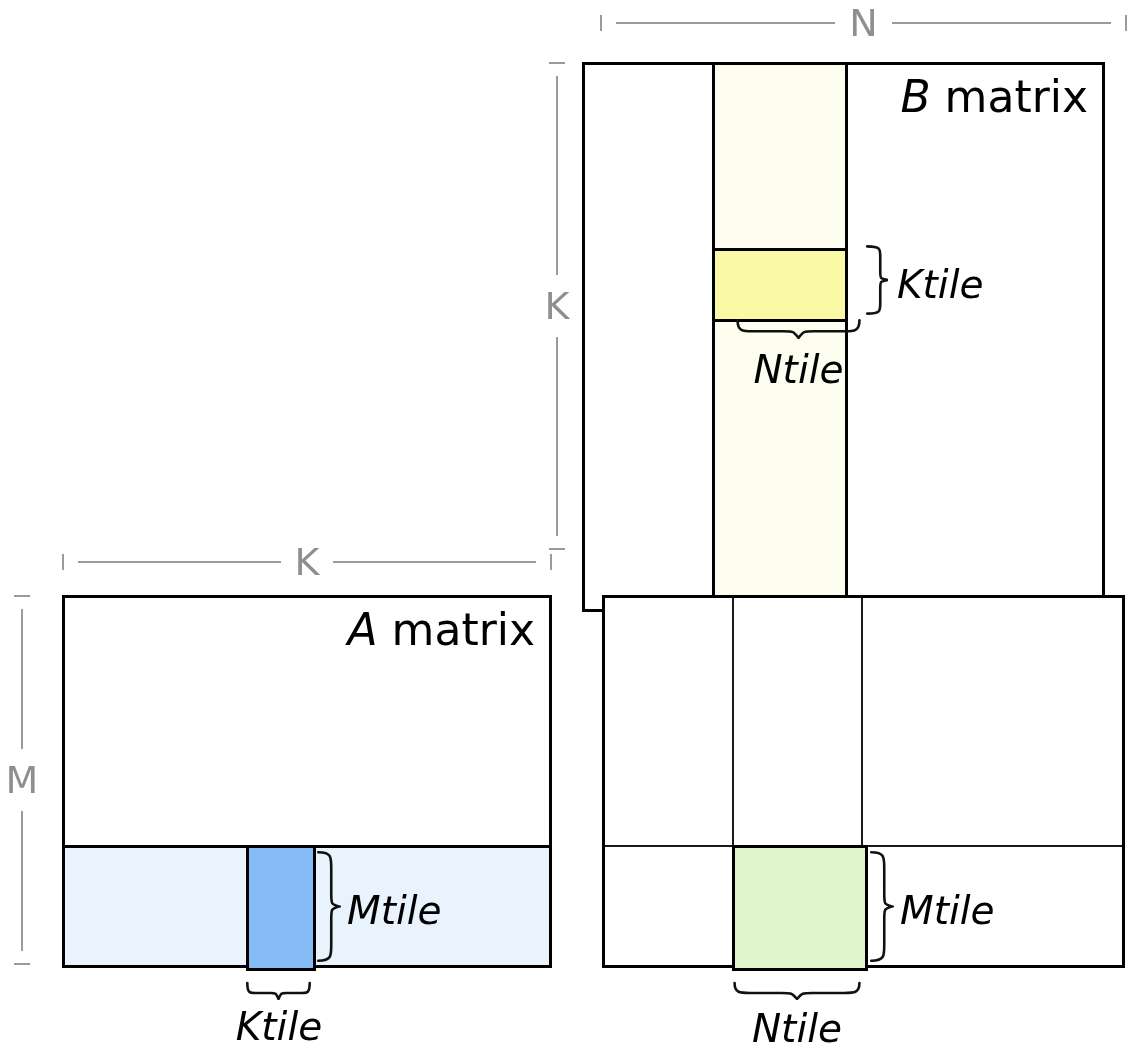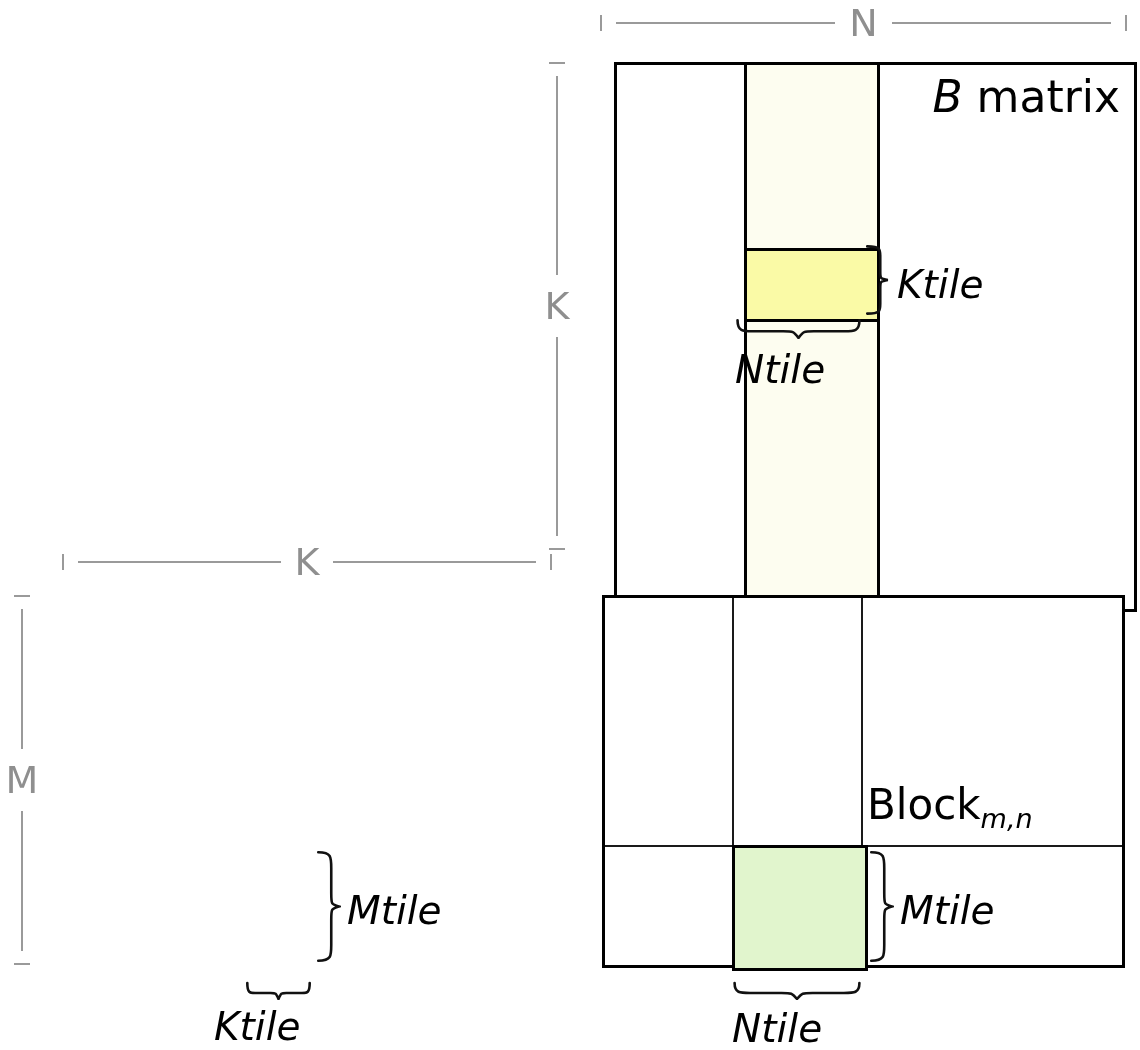--- a/index.html
+++ b/index.html
@@ -23,21 +23,21 @@
 
   
   .strip-v{position:absolute;top:0;bottom:0;border-left:3px solid #000;border-right:3px solid #000;}
   .tile{position:absolute;border:3px solid #000;}
 
   .thinline-v{position:absolute;top:0;bottom:0;width:1.5px;background:#1a1a1a;}
   .thinline-h{position:absolute;left:0;right:0;height:1.5px;background:#1a1a1a;}
 
   
   .tile-label{position:absolute;font-style:italic;font-size:39px;color:#000;white-space:nowrap;}
-  .tile-label.center{}
+  .tile-label.center{text-align:center;}
   .brace{position:absolute;}
   .brace svg{display:block;width:100%;height:100%;}
   .brace path{fill:none;stroke:#111;stroke-width:2.6;stroke-linecap:round;vector-effect:non-scaling-stroke;}
 
   .block-label{position:absolute;font-size:42px;color:#000;white-space:nowrap;}
   .block-label sub{font-size:27px;font-style:italic;}
 </style>
 </head>
 <body>
 
@@ -68,21 +68,21 @@
   </div>
 
   <div class="dim-v" style="left:13px;top:595px;width:18px;height:370px;">
     <div class="tick"></div>
     <div class="seg"></div>
     <div class="dim-label">M</div>
     <div class="seg"></div>
     <div class="tick"></div>
   </div>
 
-  <div class="matrix" style="left:614px;top:62px;width:523px;height:550px;">
+  <div class="matrix" style="left:582px;top:62px;width:523px;height:550px;">
     <div class="strip-v" style="left: 127px; width: 130px; background-color: rgb(253, 253, 240);"></div>
     <div class="tile" style="left: 127px; top: 183px; width: 130px; height: 68px; background-color: rgb(250, 250, 166);"></div>
     <div class="matrix-title">
       <span class="mletter">B</span>
       <span>matrix</span>
     </div>
   </div>
 
   <div class="brace" style="left:864px;top:245px;width:26px;height:70px;">
     <svg viewBox="0 0 24 100" preserveAspectRatio="none">
@@ -90,42 +90,47 @@
       </svg>
   </div>
   <div class="tile-label" style="left:897px;top:262px;">Ktile</div>
   <div class="brace" style="left:735px;top:317px;width:127px;height:22px;">
     <svg viewBox="0 0 100 20" preserveAspectRatio="none">
         <path d="M 2 3 C 2 13, 6 13, 14 13 L 38 13 C 46 13, 46 13, 50 19 C 54 13, 54 13, 62 13 L 86 13 C 94 13, 98 13, 98 3"></path>
       </svg>
   </div>
   <div class="tile-label center" style="left:735px;top:347px;width:127px;">Ntile</div>
 
+  <div class="matrix" style="left:62px;top:595px;width:490px;height:373px;">
+    <div class="abs" style="inset: 247px 0px 0px; border-top: 3px solid rgb(0, 0, 0); background-color: rgb(233, 243, 253);"></div>
+    <div class="tile" style="left: 181px; top: 247px; width: 64px; height: 120px; background-color: rgb(133, 188, 247);"></div>
+    <div class="matrix-title">
+      <span class="mletter">A</span>
+      <span>matrix</span>
+    </div>
+  </div>
 
   <div class="brace" style="left:315px;top:850px;width:26px;height:113px;">
     <svg viewBox="0 0 24 100" preserveAspectRatio="none">
         <path d="M 3 2 C 15 2, 15 6, 15 16 L 15 38 C 15 48, 15 48, 22 50 C 15 52, 15 52, 15 62 L 15 84 C 15 94, 15 98, 3 98"></path>
       </svg>
   </div>
   <div class="tile-label" style="left:347px;top:888px;">Mtile</div>
   <div class="brace" style="left:246px;top:980px;width:65px;height:20px;">
     <svg viewBox="0 0 100 20" preserveAspectRatio="none">
         <path d="M 2 3 C 2 13, 6 13, 14 13 L 38 13 C 46 13, 46 13, 50 19 C 54 13, 54 13, 62 13 L 86 13 C 94 13, 98 13, 98 3"></path>
       </svg>
   </div>
   <div class="tile-label center" style="left:214px;top:1004px;width:130px;">Ktile</div>
 
   <div class="matrix" style="left:602px;top:595px;width:523px;height:373px;">
     <div class="thinline-v" style="left:127px;"></div>
     <div class="thinline-v" style="left:256px;"></div>
     <div class="thinline-h" style="top:247px;"></div>
     <div class="tile" style="left: 127px; top: 247px; width: 130px; height: 120px; background-color: rgb(225, 245, 205);"></div>
-    <div class="block-label" style="left:262px;top:182px;">
-      <span>Block</span><sub>m,n</sub>
-    </div>
   </div>
 
   <div class="brace" style="left:868px;top:850px;width:26px;height:113px;">
     <svg viewBox="0 0 24 100" preserveAspectRatio="none">
         <path d="M 3 2 C 15 2, 15 6, 15 16 L 15 38 C 15 48, 15 48, 22 50 C 15 52, 15 52, 15 62 L 15 84 C 15 94, 15 98, 3 98"></path>
       </svg>
   </div>
   <div class="tile-label" style="left:900px;top:888px;">Mtile</div>
   <div class="brace" style="left:732px;top:980px;width:130px;height:20px;">
     <svg viewBox="0 0 100 20" preserveAspectRatio="none">

